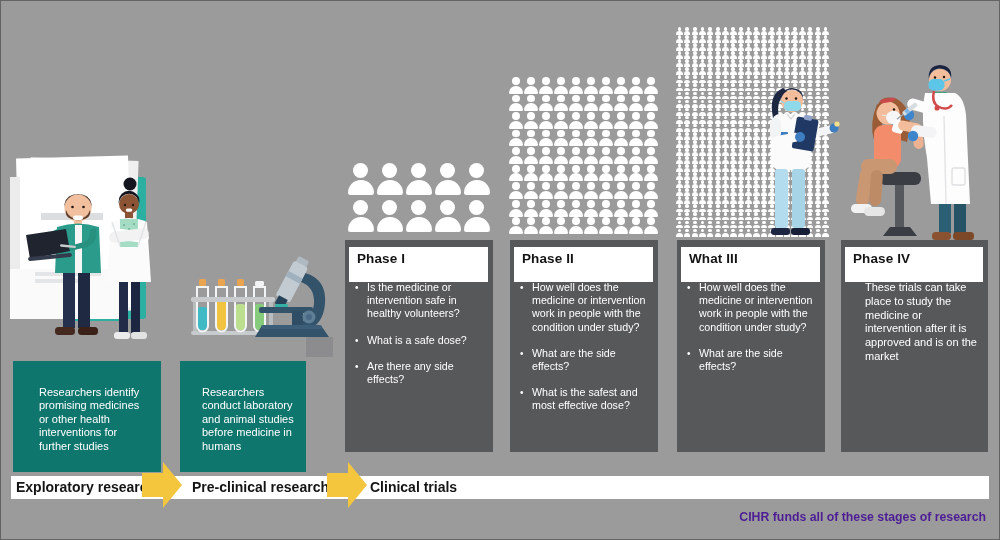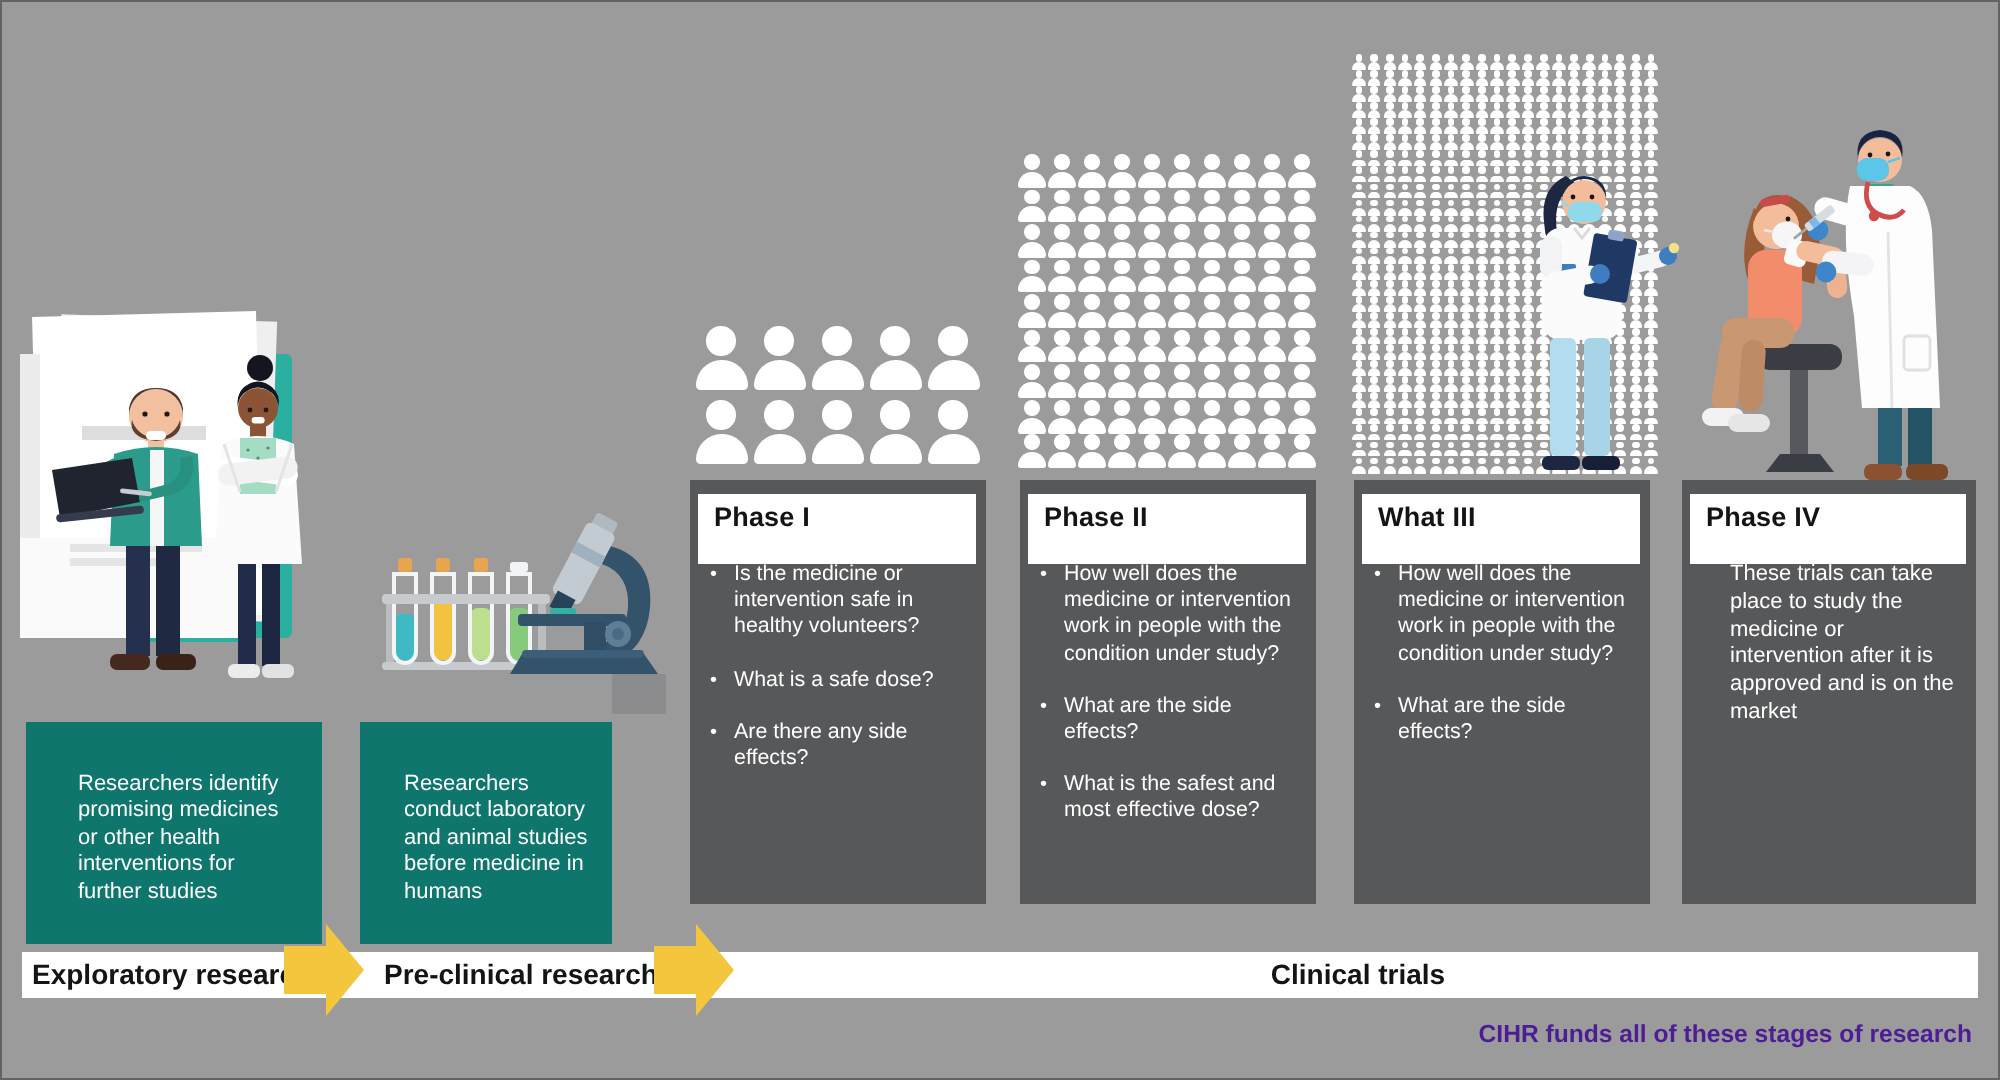--- a/index.html
+++ b/index.html
@@ -53,21 +53,21 @@
   .illu.nurse{ left:747px; top:85px; z-index:3; }
   .illu.clinic{ left:843px; top:56px; z-index:3; }
   
   .flow-bar{ position:absolute; left:11px; top:476px; width:978px; height:23px; background:#FFFFFF; z-index:1; }
   .flow-label{
     position:absolute; top:476px; height:23px; line-height:23px; z-index:2;
     font-weight:bold; font-size:14px; color:#141414; white-space:nowrap;
   }
   .flow-label.l1{ left:16px; }
   .flow-label.l2{ left:192px; }
-  .flow-label.l3{ left:370px; width:618px; text-align:center; }
+  .flow-label.l3{ left:370px; width:618px; text-align:left; }
   .flow-arrow{ position:absolute; top:462px; width:40px; height:46px; z-index:3; }
   .flow-arrow.a1{ left:142px; } .flow-arrow.a2{ left:327px; }
   
   .footer-note{
     position:absolute; right:14px; top:510px; font-size:12.3px; font-weight:bold; color:#4c1d95;
   }
 </style>
 </head>
 <body>
 

